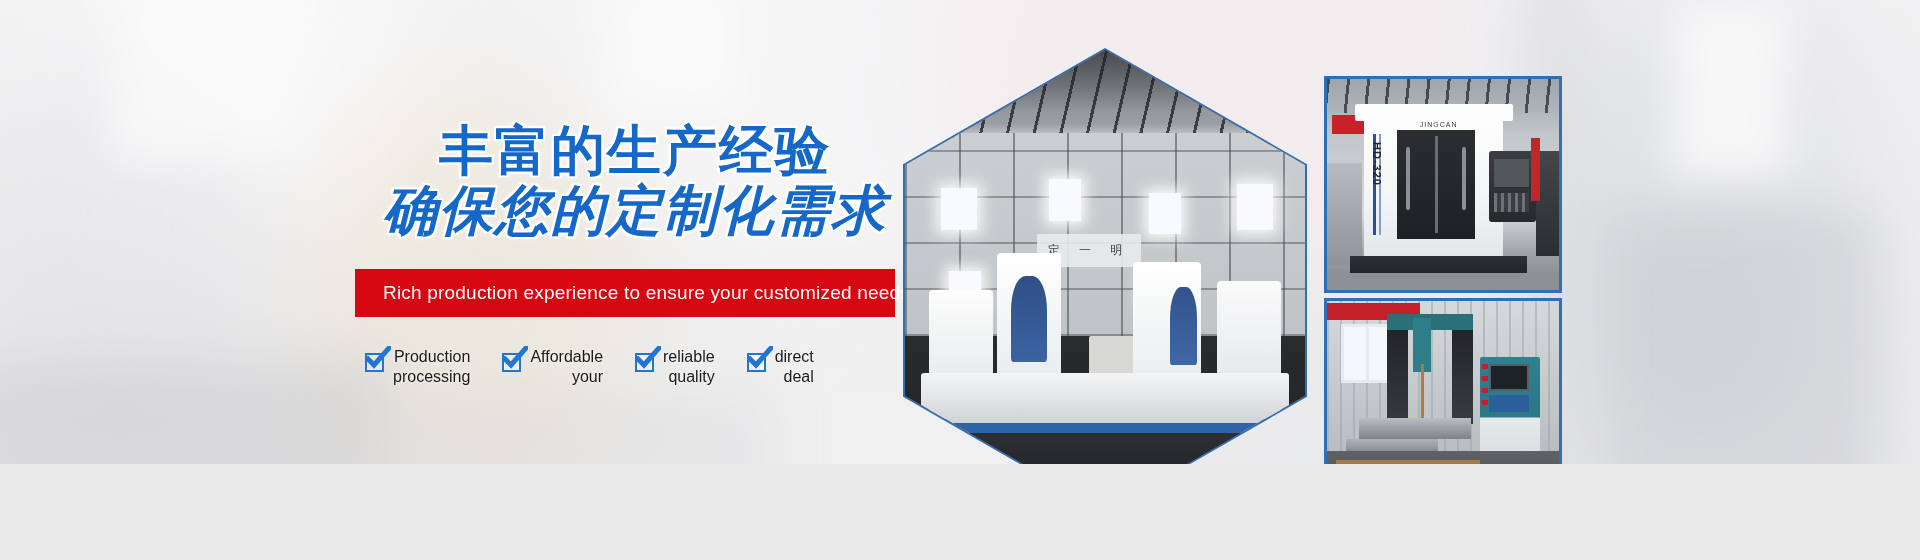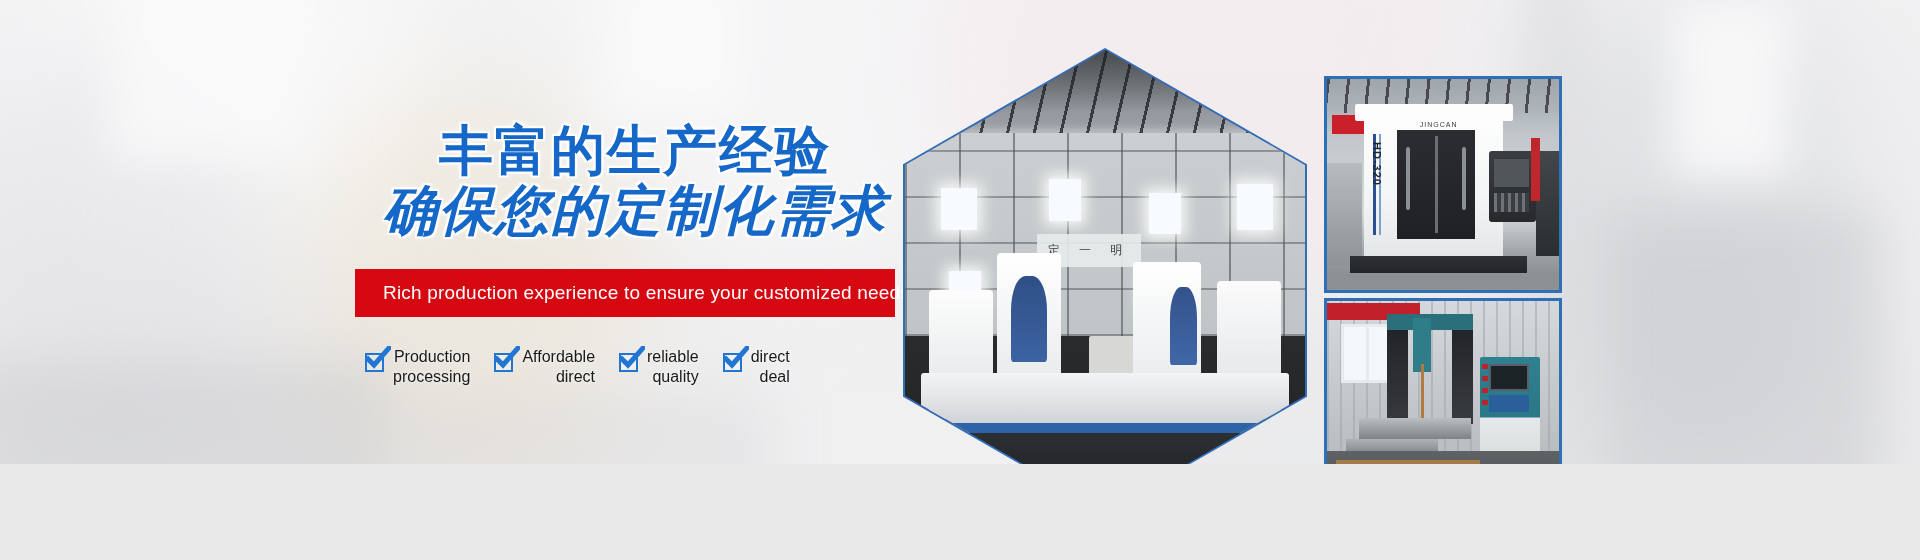--- a/index.html
+++ b/index.html
@@ -80,21 +80,21 @@
     color: #ffffff;
     font-size: 19px;
     letter-spacing: .2px;
     white-space: nowrap;
   }
 
   .features {
     margin-top: 30px;
     display: flex;
     align-items: flex-start;
-    gap: 24px;
+    gap: 32px;
     padding-left: 10px;
   }
   .feature { display: flex; align-items: flex-start; gap: 9px; }
   .checkbox {
     position: relative;
     width: 19px; height: 19px;
     border: 2px solid #2176d2;
     background: rgba(255,255,255,.25);
     flex: 0 0 auto;
     margin-top: 6px;
@@ -114,21 +114,21 @@
     position: absolute;
     left: 903px; top: 48px;
     width: 404px; height: 465px;
     clip-path: polygon(50% 0%, 100% 25%, 100% 75%, 50% 100%, 0% 75%, 0% 25%);
     background: #2f6fb5;
   }
   .hex-inner {
     position: absolute; inset: 2px;
     clip-path: polygon(50% 0%, 100% 25%, 100% 75%, 50% 100%, 0% 75%, 0% 25%);
     overflow: hidden;
-    background: #6d28d9;
+    background: #ef4444;
   }
   
   .shop {
     position: absolute; inset: 0;
     background:
       linear-gradient(180deg, #6f7479 0%, #878d92 10%, #9aa0a5 16%, #c3c7ca 18%, #cfd3d5 52%, #c8ccce 60%, #2a2b2d 61%, #202123 100%);
   }
   .roof {
     position: absolute; left: -10%; top: 0; width: 120%; height: 19%;
     background:
@@ -309,21 +309,21 @@
         <span class="feature-label">Production
 processing</span>
       </div>
       <div class="feature">
         <span class="checkbox">
           <svg width="26" height="26" viewBox="0 0 26 26" aria-hidden="true">
             <path d="M3 13 L9 19 L24 2" fill="none" stroke="#2176d2" stroke-width="5" stroke-linecap="square"></path>
           </svg>
         </span>
         <span class="feature-label">Affordable
-direct</span>
+your</span>
       </div>
       <div class="feature">
         <span class="checkbox">
           <svg width="26" height="26" viewBox="0 0 26 26" aria-hidden="true">
             <path d="M3 13 L9 19 L24 2" fill="none" stroke="#2176d2" stroke-width="5" stroke-linecap="square"></path>
           </svg>
         </span>
         <span class="feature-label">reliable
 quality</span>
       </div>

